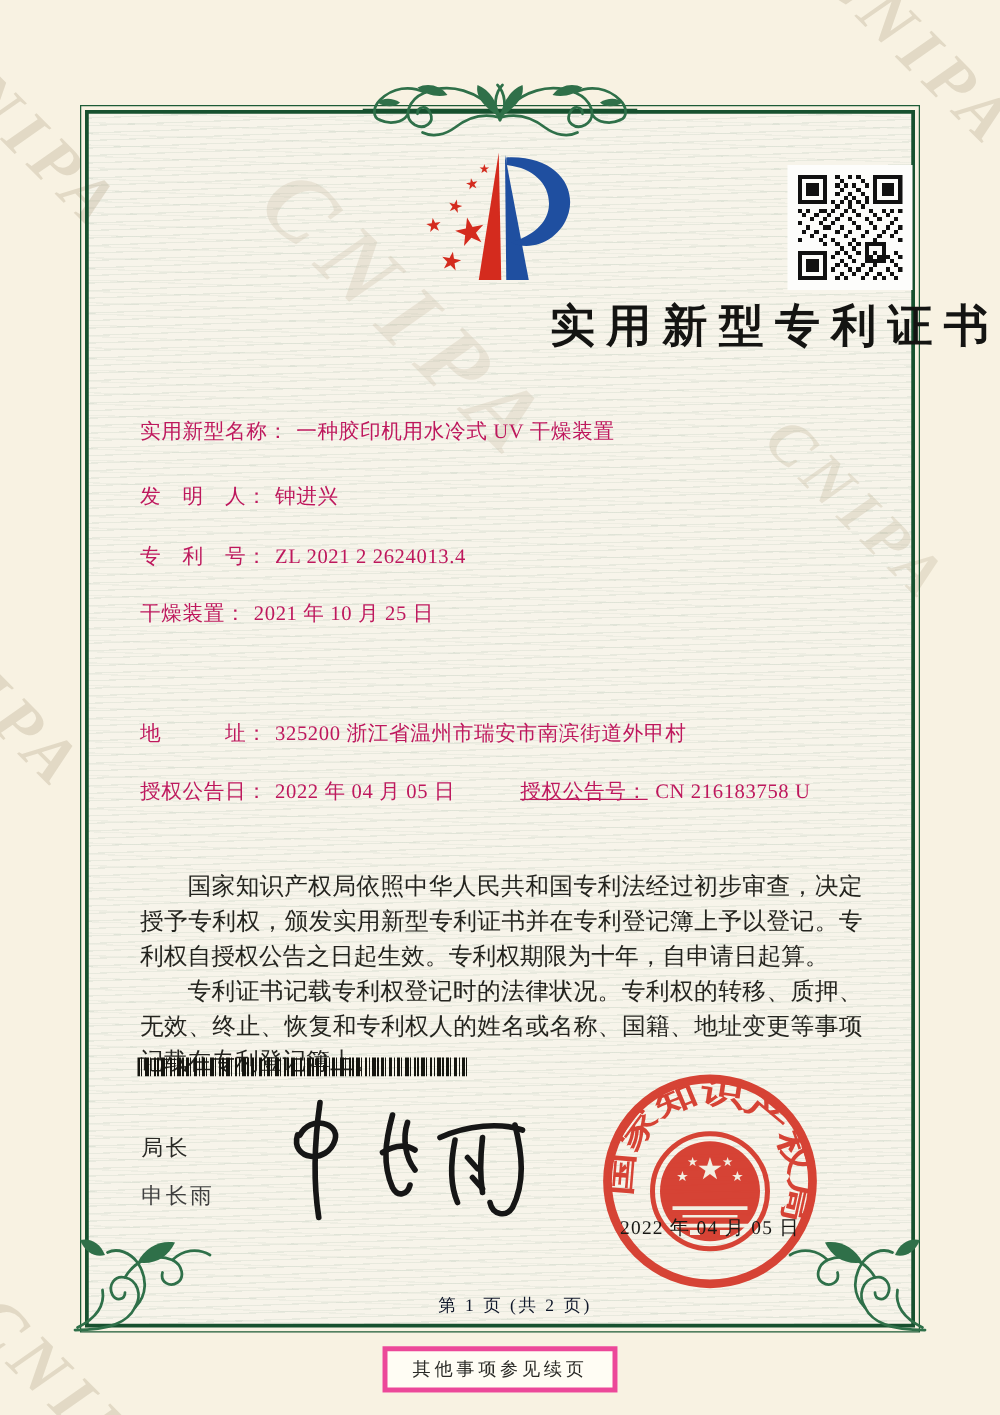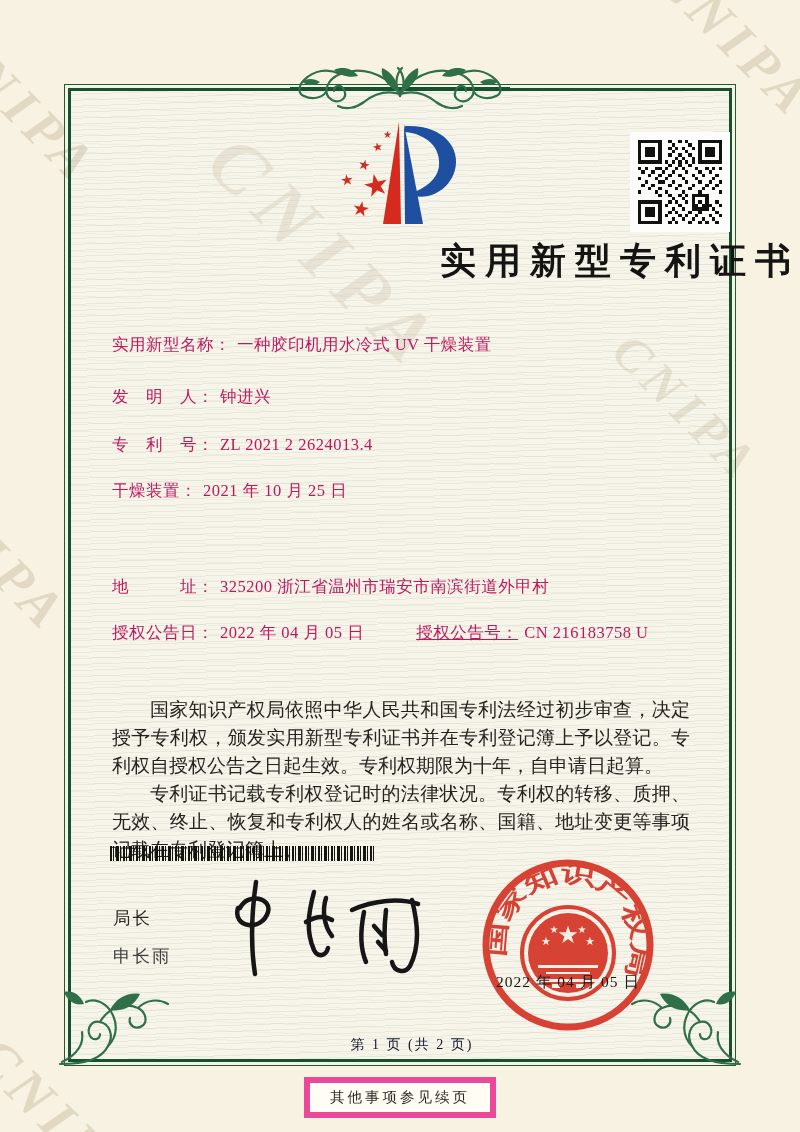--- a/index.html
+++ b/index.html
@@ -104,21 +104,21 @@
     position:absolute;z-index:6;left:496px;top:972px;width:160px;
     font-size:15.5px;color:#181815;letter-spacing:1px;white-space:nowrap;
   }
 
   .page-indicator{
     position:absolute;z-index:4;left:12px;top:1036px;width:800px;text-align:center;
     font-size:14px;letter-spacing:2px;color:#0f172a;
   }
   .note-box{
     position:absolute;z-index:4;left:50%;top:1077px;transform:translateX(-50%);
-    background:#fffdf4;border:6px solid #ec4899;
+    background:#fffdf4;border:4px solid #ec4899;
     padding:5px 20px;font-size:14.5px;letter-spacing:3px;color:#2a2a26;white-space:nowrap;
   }
 </style>
 </head>
 <body>
 
 <div class="page">
 
   <div class="frame-bg"></div>
 

